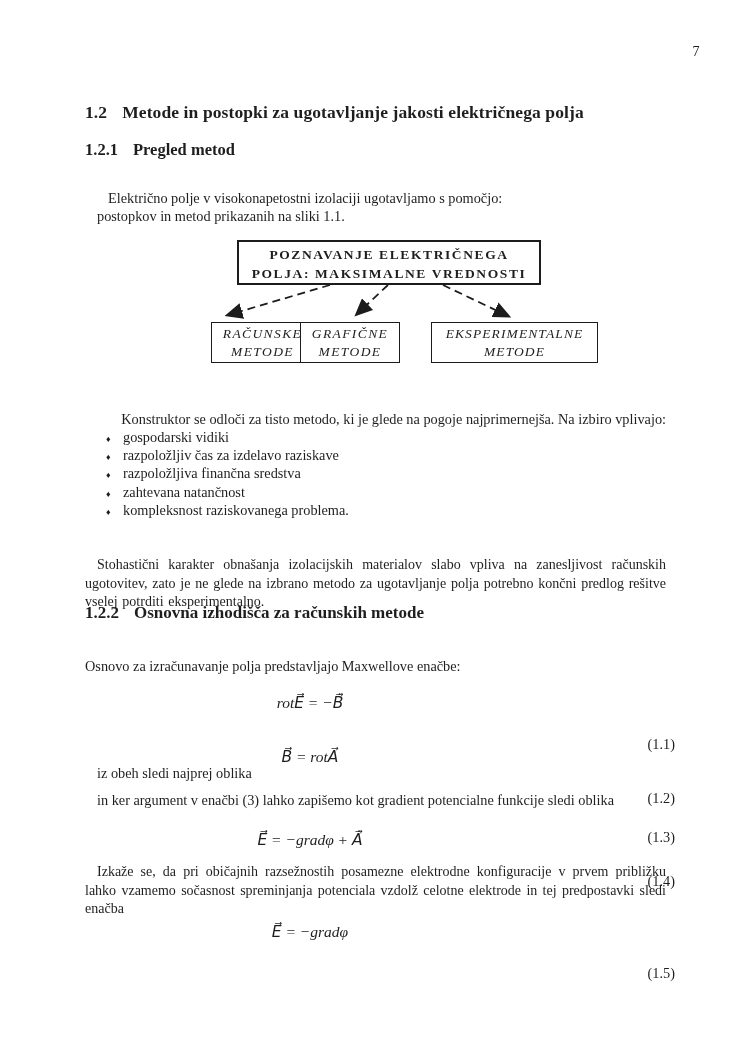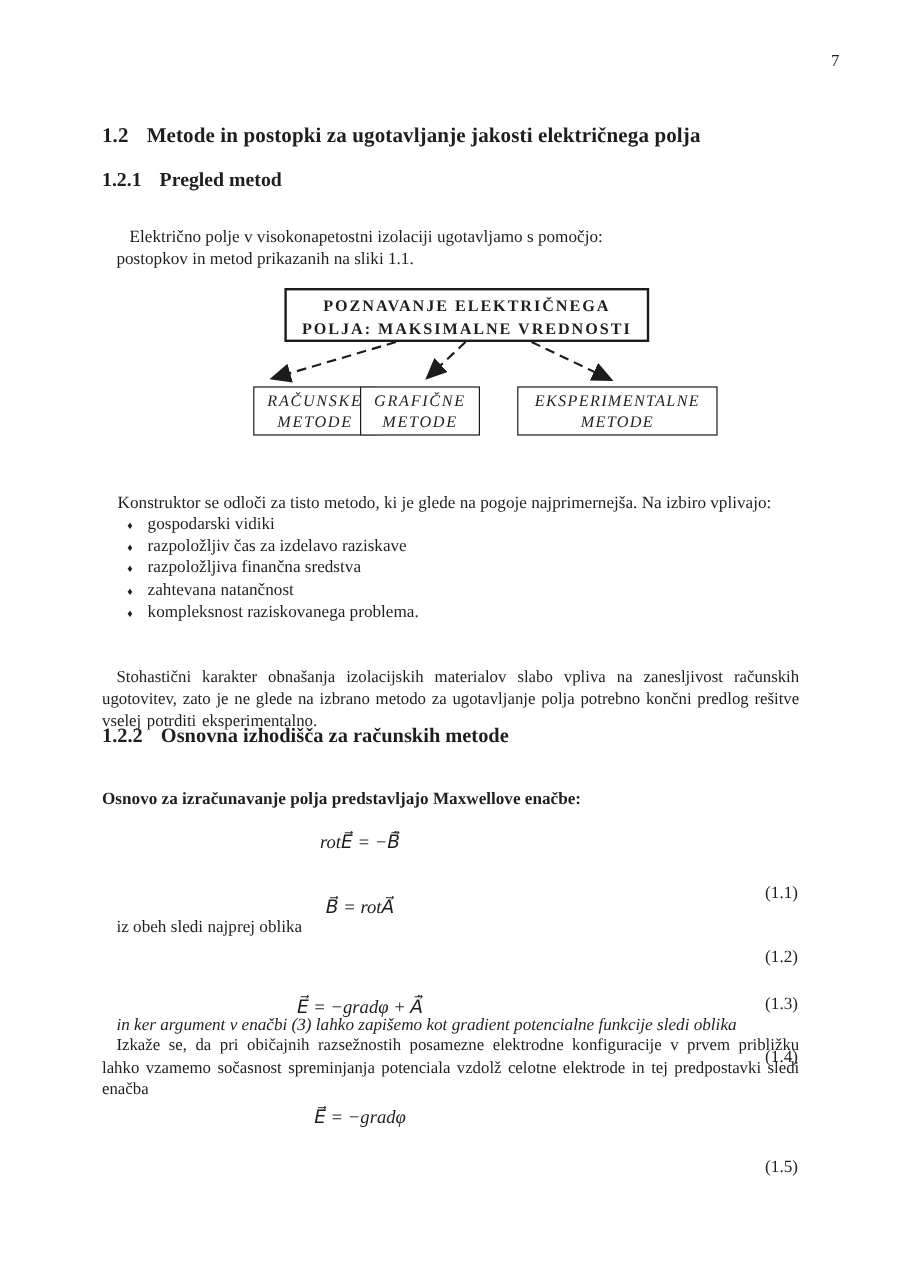--- a/index.html
+++ b/index.html
@@ -16,28 +16,28 @@
   .pageno{top:44px;left:676px;width:40px;text-align:center;font-size:14px;}
   
   .h-main{top:102px;left:85px;font-weight:bold;font-size:17.5px;letter-spacing:.1px;}
   .h-sub1{top:140px;left:85px;font-weight:bold;font-size:16.5px;}
   .h-sub2{top:603px;left:85px;font-weight:bold;font-size:17px;}
   .hnum{display:inline-block;margin-right:15px;}
   
   .bodytxt{font-size:14.3px;line-height:18.4px;}
   .intro{top:189px;left:97px;width:560px;}
   .intro .l1{text-indent:11px;}
-  .kon{top:410px;left:98px;width:580px;}
+  .kon{top:410px;left:86px;width:580px;text-align:right;}
   .just{top:525px;left:85px;width:581px;text-align:justify;text-indent:12px;
         font-size:14px;line-height:18.6px;word-spacing:1.2px;}
   .stoch{top:556px;}
   .final{top:863px;}
-  .maxintro{top:657px;left:85px;width:580px;font-weight:bold;}
+  .maxintro{top:657px;left:85px;width:580px;}
   .note{left:97px;width:560px;}
-  .n1{top:729px;} .n2{top:764px;} .n3{top:845px;font-style:italic;}
+  .n1{top:729px;} .n2{top:764px;} .n3{top:791px;}
   
   .blist{top:429px;left:106px;width:420px;}
   .li{display:flex;align-items:baseline;height:18.2px;font-size:14.3px;}
   .blt{width:17px;font-size:9px;flex:0 0 17px;}
   
   .diagram{top:240px;left:0;width:750px;height:165px;padding-left:36px;}
   .dbox{position:absolute;box-sizing:border-box;border:2px solid #1c1c1c;
         text-align:center;background:#fff;}
   .rootbox{left:237px;top:0;width:304px;height:45px;
         font-weight:bold;font-size:13.5px;letter-spacing:1.6px;
@@ -45,21 +45,21 @@
   .childbox{top:82px;height:41px;border-width:1.5px;
         font-style:italic;font-size:13.5px;letter-spacing:1.4px;
         line-height:18px;padding-top:2px;}
   .c1{left:167px;width:103px;margin-left:44px;}
   .c2{left:300px;width:100px;}
   .c3{left:431px;width:167px;letter-spacing:1.1px;}
   .arrowsvg{position:absolute;left:0;top:0;}
   .caption{top:384px;left:87px;width:600px;text-align:center;
         font-style:italic;font-size:14.5px;}
   
-  .eq-row{left:85px;width:580px;height:26px;}
+  .eq-row{left:95px;width:580px;height:26px;}
   .eq-f{display:inline-block;width:430px;text-align:center;
         font-style:italic;font-size:15.5px;line-height:26px;
         font-family:"Liberation Serif","DejaVu Serif","DejaVu Sans",serif;}
   .eq-n{position:absolute;right:0;top:4px;font-size:14.3px;font-style:normal;margin-top:42px;}
   .e1{top:690px;} .e2{top:744px;} .e3{top:783px;} .e4{top:827px;} .e5{top:919px;}
 </style>
 </head>
 <body>
 
 <div class="page">

